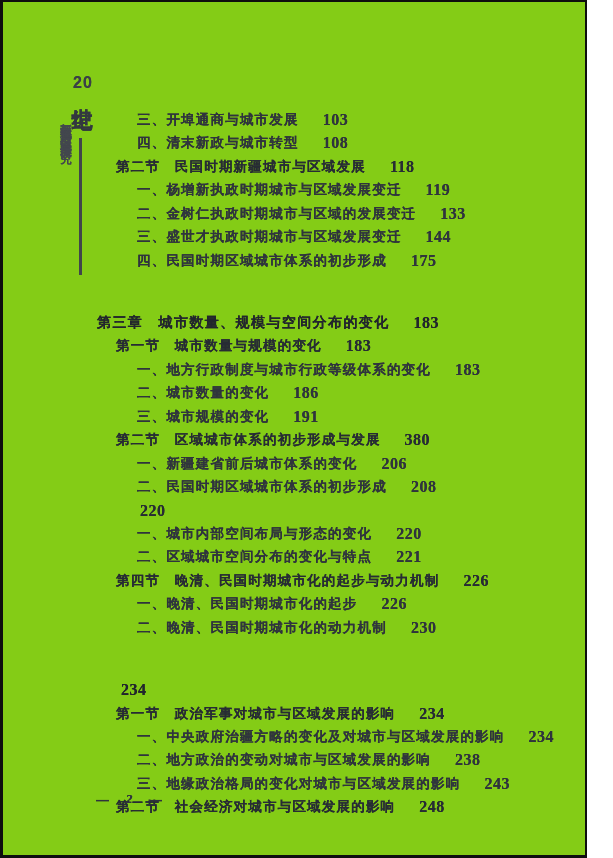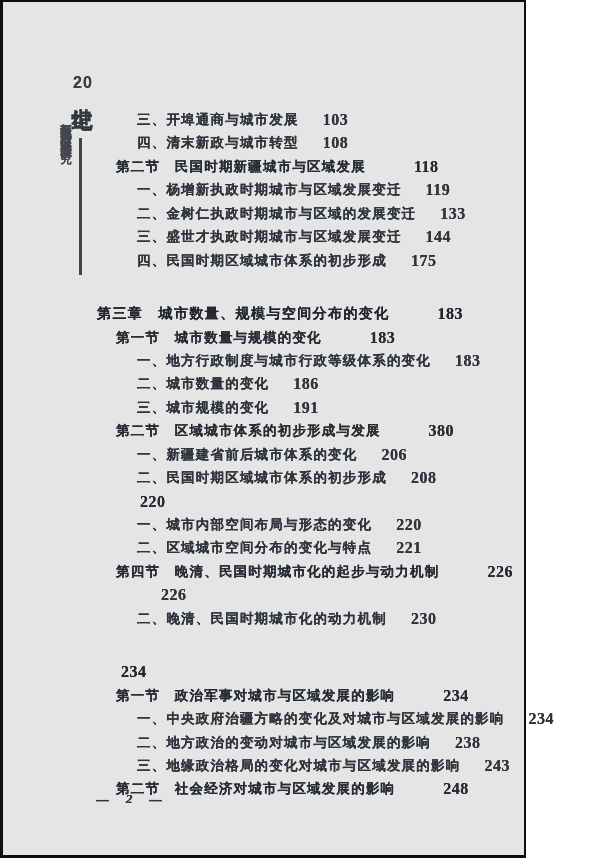--- a/index.html
+++ b/index.html
@@ -2,22 +2,22 @@
 <html><head>
 <meta charset="utf-8">
 <style>
   html,body{margin:0;padding:0;}
   body{
     width:613px;height:858px;position:relative;
     font-family:"Liberation Sans",sans-serif;
     background:#ffffff;
   }
   .page{
-    position:absolute;left:0;top:0;width:526px;height:858px;
-    box-sizing:border-box;background:#e5e5e5;
+    position:absolute;left:0;top:0;width:587px;height:858px;
+    box-sizing:border-box;background:#84cc16;
     border:solid #0e0e0e;border-width:2px 2px 3px 3px;
   }
   
   .spine-num{
     position:absolute;left:70px;top:72px;
     font-size:16px;font-weight:bold;color:#3b4047;letter-spacing:1px;
     text-shadow:0 0 .5px currentColor;
   }
   .spine-large{
     position:absolute;left:65px;top:90px;
@@ -33,29 +33,29 @@
   }
   .spine-rule{
     position:absolute;left:76px;top:136px;width:3px;height:137px;
     background:#41454b;
   }
   
   .toc{
     position:absolute;left:94px;top:106px;width:480px;color:#2f343d;
   }
   .toc-row{
-    display:flex;align-items:center;
+    display:flex;align-items:flex-end;
     height:23.45px;line-height:23.45px;
     font-size:13.5px;letter-spacing:1.2px;font-weight:600;
     white-space:nowrap;
     text-shadow:0 0 .5px currentColor;
   }
-  .toc-row.gap{margin-top:30px;gap:24px;}
+  .toc-row.gap{margin-top:39px;}
   .toc-row.chapter{font-size:14px;font-weight:bold;letter-spacing:1.4px;color:#22262d;}
-  .toc-row.section{padding-left:19px;font-weight:bold;color:#272c34;gap:24px;}
+  .toc-row.section{padding-left:19px;font-weight:bold;color:#272c34;}
   .toc-row.sub{padding-left:40px;}
   .toc-pagenum{
     margin-left:24px;
     font-family:"Liberation Serif",serif;
     font-size:16px;font-weight:bold;letter-spacing:.5px;
   }
   
   .footer{
     position:absolute;left:93px;top:789px;width:66px;
     display:flex;justify-content:space-between;align-items:center;
@@ -148,20 +148,21 @@
       </div>
       <div class="toc-row sub">
         <span class="toc-title">二、区域城市空间分布的变化与特点</span>
         <span class="toc-pagenum">221</span>
       </div>
       <div class="toc-row section">
         <span class="toc-title">第四节　晚清、民国时期城市化的起步与动力机制</span>
         <span class="toc-pagenum">226</span>
       </div>
       <div class="toc-row sub">
+        <span class="toc-title">一、晚清、民国时期城市化的起步</span>
         <span class="toc-pagenum">226</span>
       </div>
       <div class="toc-row sub">
         <span class="toc-title">二、晚清、民国时期城市化的动力机制</span>
         <span class="toc-pagenum">230</span>
       </div>
       <div class="toc-row chapter gap">
         <span class="toc-pagenum">234</span>
       </div>
       <div class="toc-row section">

